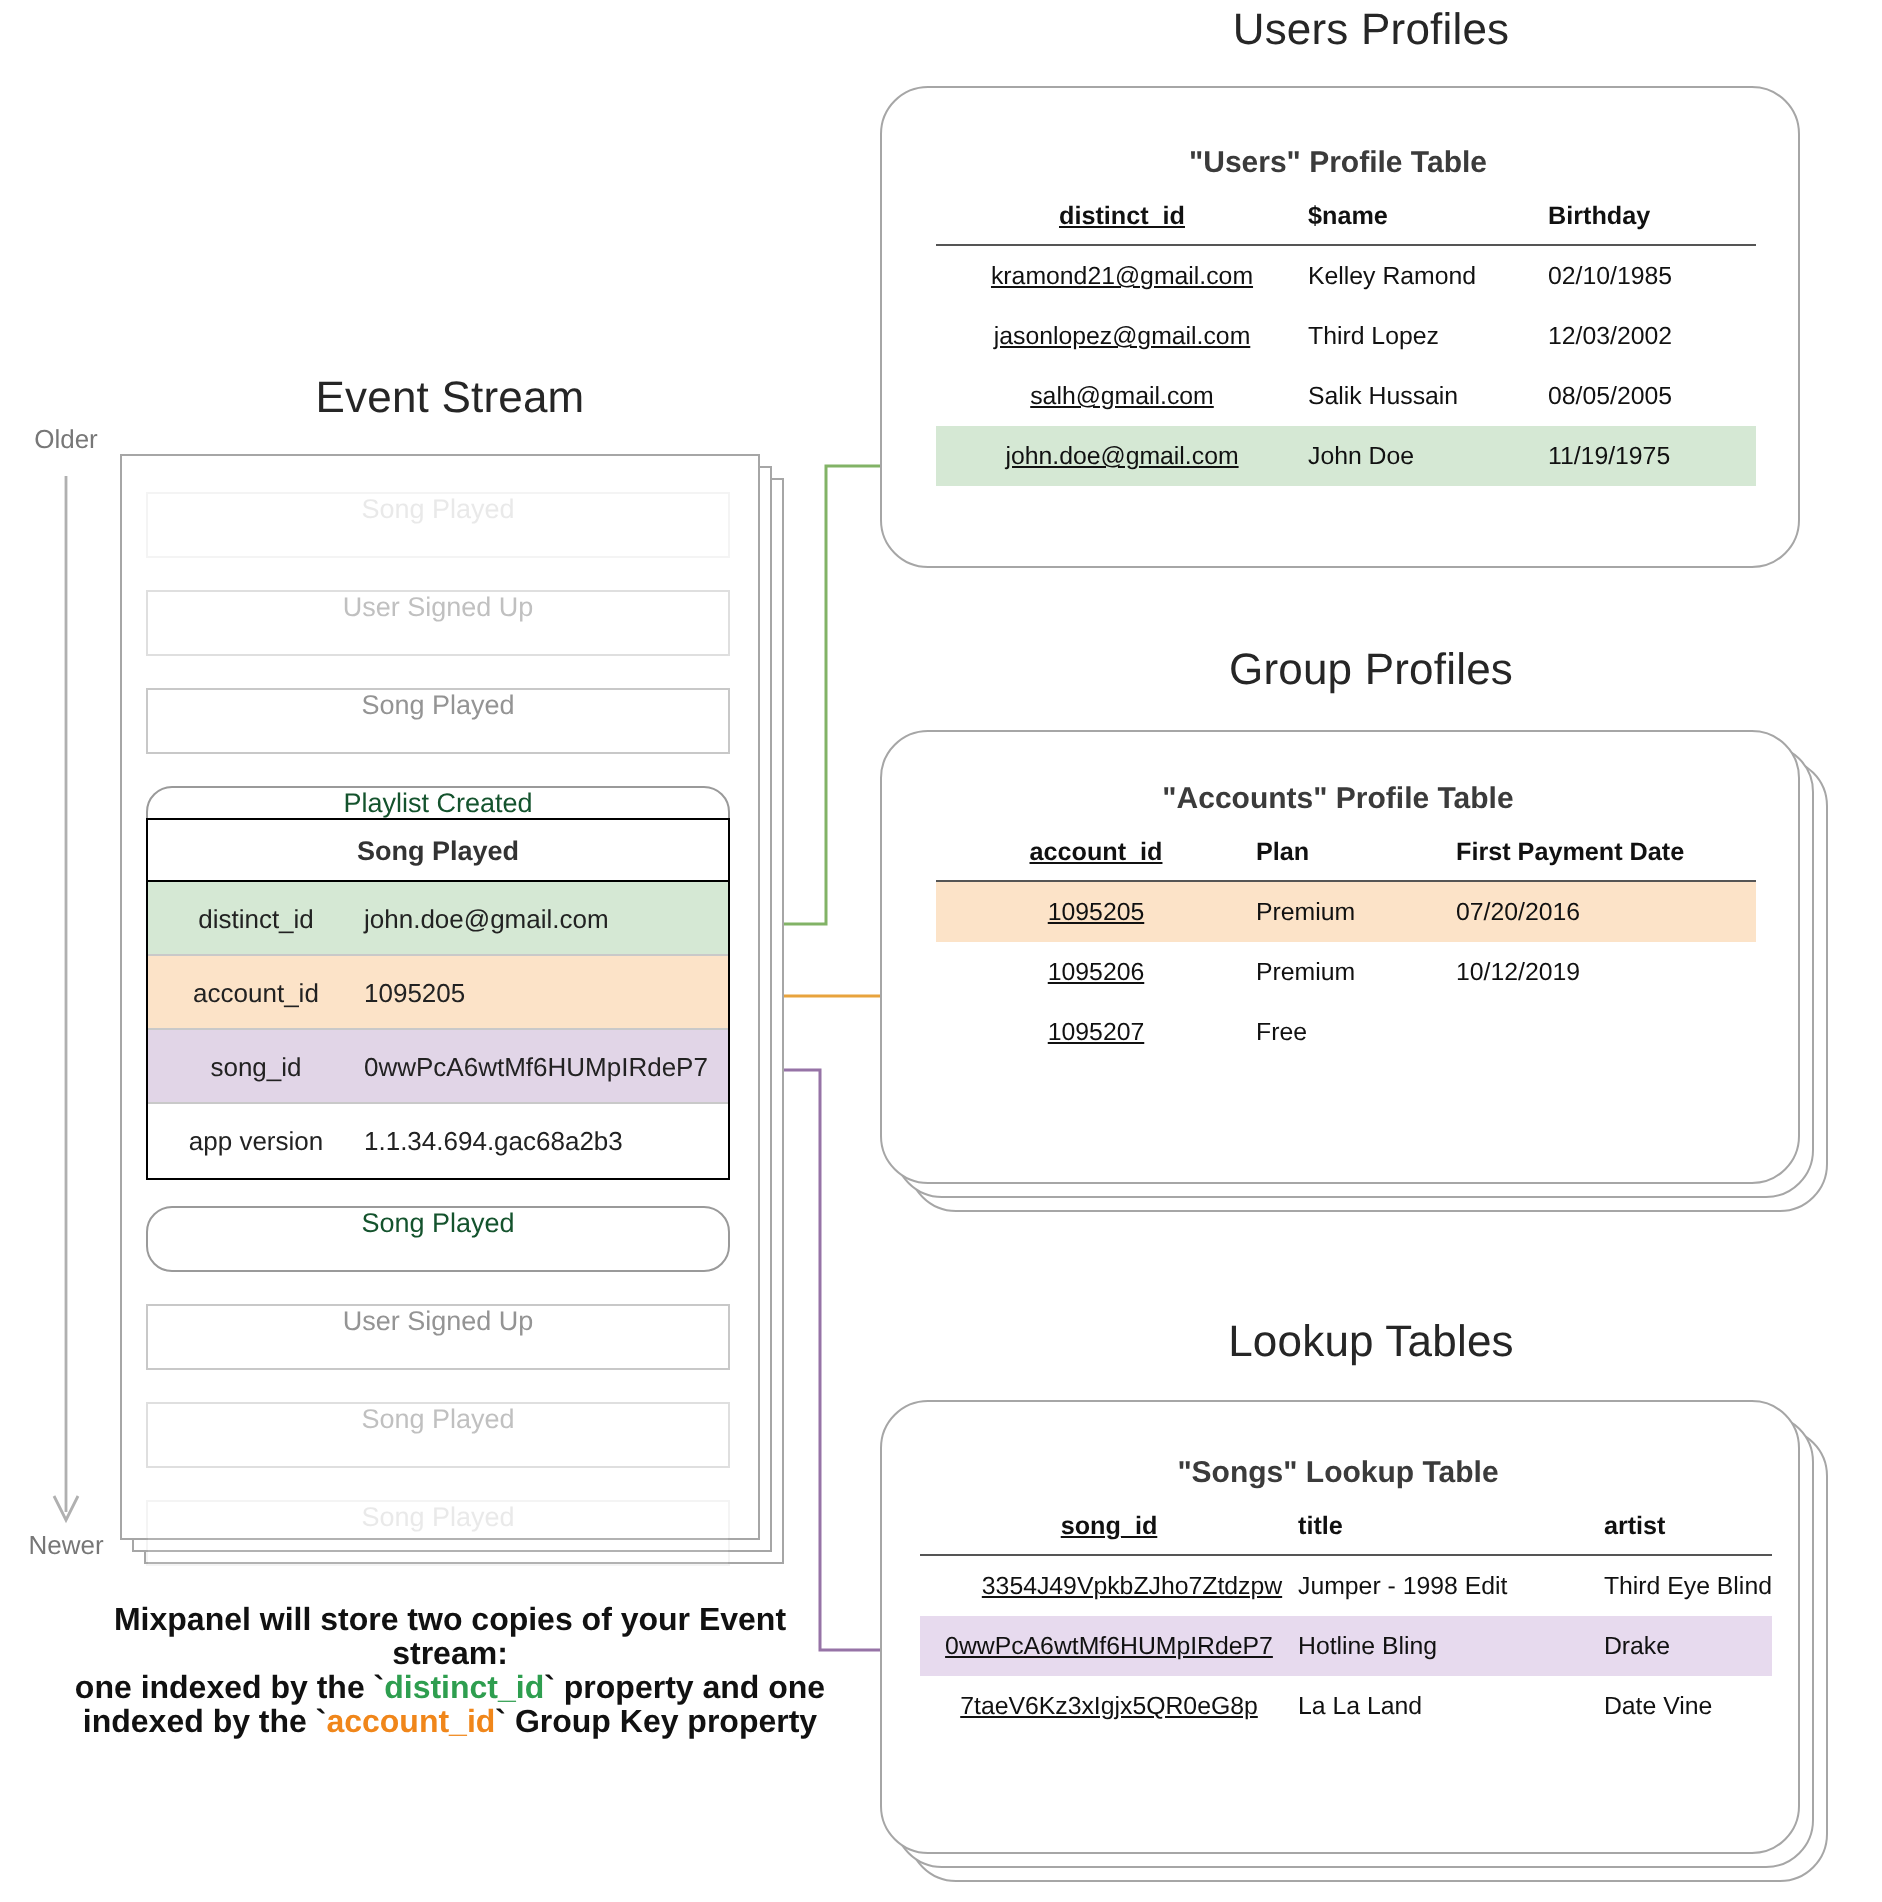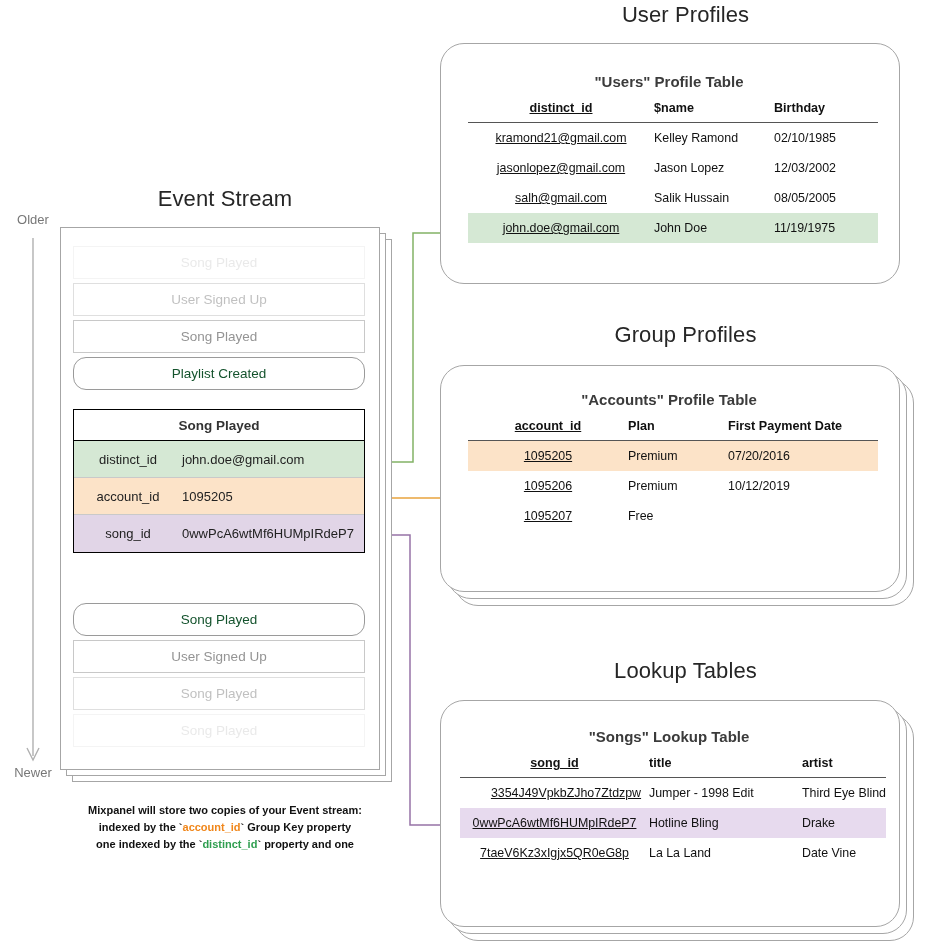--- a/index.html
+++ b/index.html
@@ -11,22 +11,22 @@
   
   .section-title{font-size:22px;color:#262626;text-align:center;font-weight:400;
                  letter-spacing:.1px;}
 
   
   #event-stack{position:absolute;left:60px;top:227px;width:330px;height:553px;}
   #event-stack .sheet{position:absolute;background:#ffffff;border:1.6px solid #a6a6a6;}
   #event-stack .s3{left:12px;top:12px;width:318px;height:541px;}
   #event-stack .s2{left:6px; top:6px; width:318px;height:541px;}
   #event-stack .s1{left:0;   top:0;  width:318px;height:541px;}
-  .ev-row{height:33px;margin-bottom:4px;border:1.3px solid #b4b4b4;background:#fff;
-          display:flex;align-items:center;justify-content:center;
+  .ev-row{height:33px;margin-bottom:16px;border:1.3px solid #b4b4b4;background:#fff;
+          display:flex;justify-content:center;
           font-size:13.5px;color:#6b6b6b;box-sizing:border-box;}
 
   .ev-op-10{opacity:.14;}
   .ev-op-30{opacity:.42;}
   .ev-op-55{opacity:.72;}
   .ev-op-80{opacity:1;color:#14532d;border-color:#9a9a9a;border-radius:13px;}
 
   
   #event-card{position:absolute;left:73px;top:409px;width:292px;border:1.8px solid #000;
               box-sizing:border-box;background:#fff;}
@@ -41,21 +41,21 @@
   .bg-green{background:#d5e8d4;}
   .bg-orange{background:#fce3c8;}
   .bg-purple{background:#e1d5e7;}
 
   
   #time-axis{position:absolute;left:6px;top:220px;width:54px;height:560px;}
   .axis-label{font-size:13px;color:#777;text-align:center;width:54px;}
 
   
   #caption{position:absolute;left:35px;top:802px;width:380px;text-align:center;
-           font-size:11px;line-height:17px;color:#111;font-weight:700;}
+           font-size:16px;line-height:17px;color:#111;font-weight:700;}
   .tok-green{color:#2e9e4f;}
   .tok-orange{color:#f0861a;}
 
   
   .card-stack{position:absolute;}
   .card-sheet{position:absolute;background:#fff;border:1.6px solid #a6a6a6;border-radius:24px;}
   .card-face{position:absolute;left:0;top:0;background:#fff;border:1.6px solid #a6a6a6;
              border-radius:24px;}
 
   .tbl-title{position:absolute;width:100%;text-align:center;font-size:15px;font-weight:700;
@@ -140,20 +140,24 @@
         <div class="v">john.doe@gmail.com</div>
       </div>
       <div class="prop bg-orange">
         <div class="k">account_id</div>
         <div class="v">1095205</div>
       </div>
       <div class="prop bg-purple">
         <div class="k">song_id</div>
         <div class="v">0wwPcA6wtMf6HUMpIRdeP7</div>
       </div>
+      <div class="prop ">
+        <div class="k">app version</div>
+        <div class="v">1.1.34.694.gac68a2b3</div>
+      </div>
     </div>
 </div>
 
 <div id="event-items-below" class="abs" style="left:73px;top:603px;width:292px;">
     <div class="ev-row ev-op-80">
       <span>Song Played</span>
     </div>
     <div class="ev-row ev-op-55">
       <span>User Signed Up</span>
     </div>
@@ -161,28 +165,28 @@
       <span>Song Played</span>
     </div>
     <div class="ev-row ev-op-10">
       <span>Song Played</span>
     </div>
   </div>
 
 <div id="caption">
   <div>Mixpanel will store two copies of your Event stream:</div>
   <div>
+    <span>one indexed by the `</span><span class="tok-green">distinct_id</span><span>` property and one</span>
+  </div>
+  <div>
     <span>indexed by the `</span><span class="tok-orange">account_id</span><span>` Group Key property</span>
   </div>
-  <div>
-    <span>one indexed by the `</span><span class="tok-green">distinct_id</span><span>` property and one</span>
-  </div>
-</div>
-
-<div class="section-title abs" style="left:430px;top:2px;width:511px;">User Profiles</div>
+</div>
+
+<div class="section-title abs" style="left:430px;top:2px;width:511px;">Users Profiles</div>
 
 <div class="card-stack" style="left:440px;top:43px;width:470px;height:243px;">
   <div class="card-face" style="width:458px;height:239px;"></div>
   <div class="tbl-title" style="top:30px;left:0;width:458px;">"Users" Profile Table</div>
   <table class="dt" id="users-tbl" style="left:28px;top:58px;width:410px;">
       <thead>
         <tr>
           <th class="ctr u" style="width: 186px;"><span style="text-decoration: underline;">distinct_id</span></th>
           <th class="" style="width: 120px;"><span>$name</span></th>
           <th class="" style="width: 104px;"><span>Birthday</span></th>
@@ -192,21 +196,21 @@
         </tr>
       </thead>
       <tbody>
         <tr class="">
           <td class="ctr"><span style="text-decoration: underline;">kramond21@gmail.com</span></td>
           <td><span>Kelley Ramond</span></td>
           <td><span>02/10/1985</span></td>
         </tr>
         <tr class="">
           <td class="ctr"><span style="text-decoration: underline;">jasonlopez@gmail.com</span></td>
-          <td><span>Jason Lopez</span></td>
+          <td><span>Third Lopez</span></td>
           <td><span>12/03/2002</span></td>
         </tr>
         <tr class="">
           <td class="ctr"><span style="text-decoration: underline;">salh@gmail.com</span></td>
           <td><span>Salik Hussain</span></td>
           <td><span>08/05/2005</span></td>
         </tr>
         <tr class="hl-green">
           <td class="ctr"><span style="text-decoration: underline;">john.doe@gmail.com</span></td>
           <td><span>John Doe</span></td>

